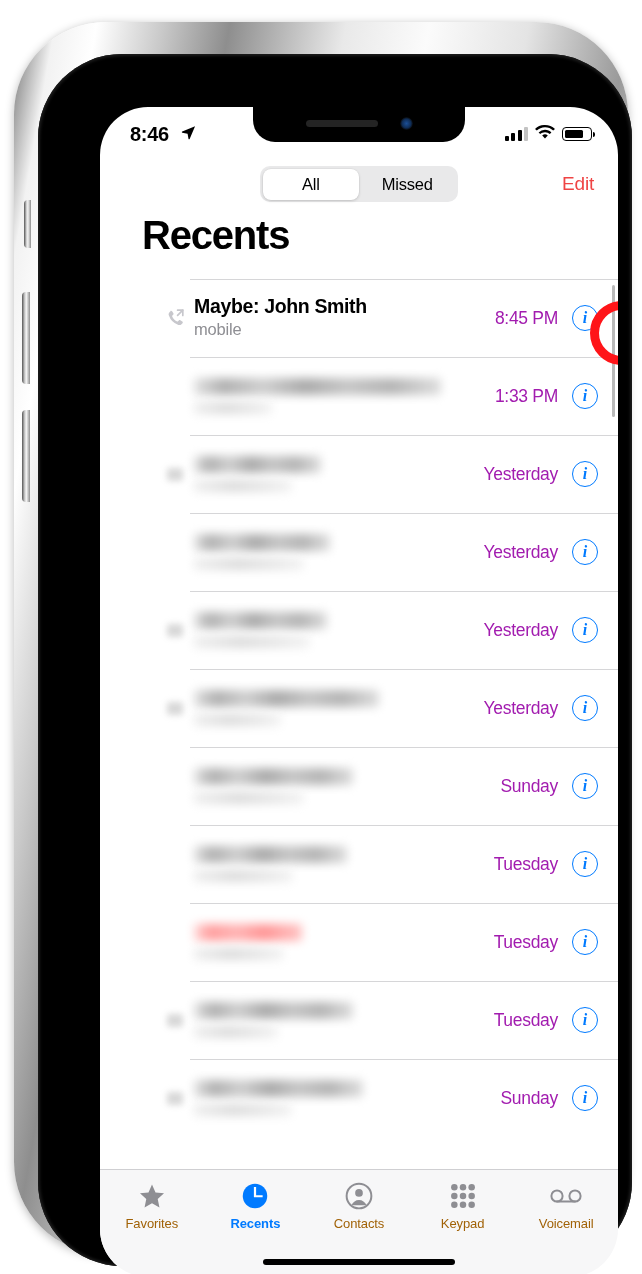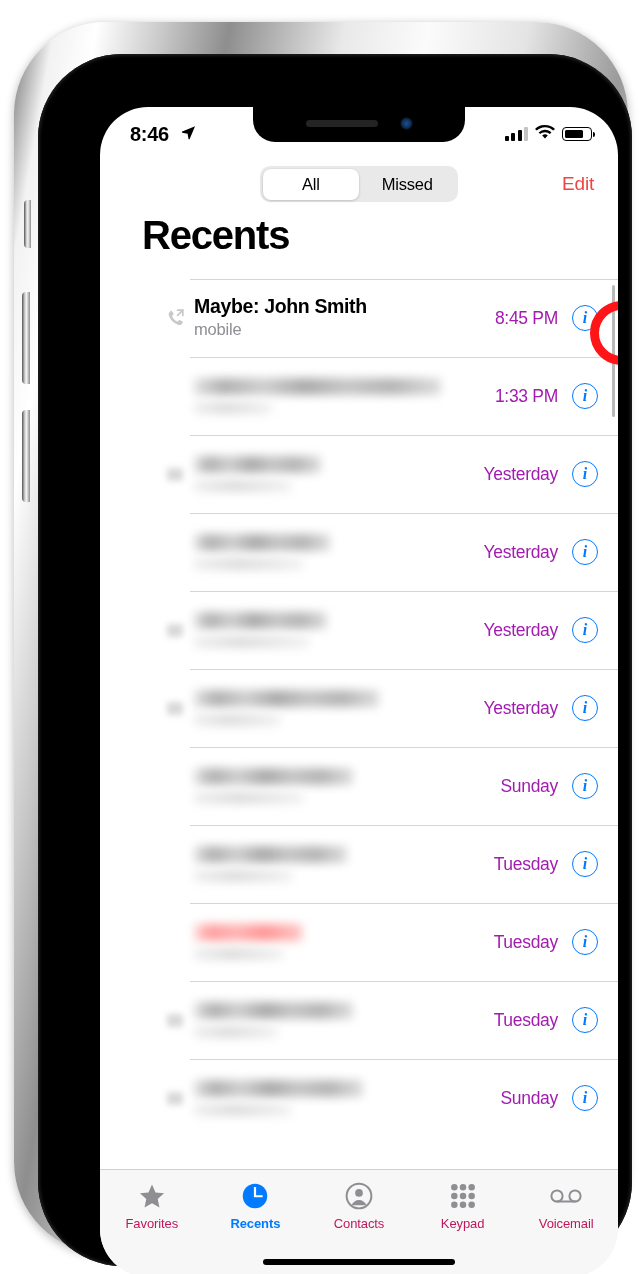--- a/index.html
+++ b/index.html
@@ -133,21 +133,21 @@
   }
 
   
   .tabbar {
     position:absolute; bottom:0; left:0; width:100%; height:108px;
     background:#f7f7f8; border-top:1px solid #cfcfd2;
     display:flex; align-items:flex-start; padding-top: 11px;
   }
   .tab { flex:1; display:flex; flex-direction:column; align-items:center; gap:5px; }
   .tab-ico { height:30px; display:flex; align-items:center; justify-content:center; color:#8e8e93; }
-  .tab-label { font-size: 13px; color:#be185d; letter-spacing:-0.1px; }
+  .tab-label { font-size: 13px; color:#a16207; letter-spacing:-0.1px; }
   .tab.active .tab-ico, .tab.active .tab-label { color:#007aff; }
   .tab.active .tab-label { font-weight:600; }
   .home-indicator {
     position:absolute; bottom: 12px; left:50%; transform:translateX(-50%);
     width: 192px; height: 6px; border-radius: 4px; background:#000;
   }
 
   
   .annot-ring {
     position:absolute; left: 442px; top: 22px;

